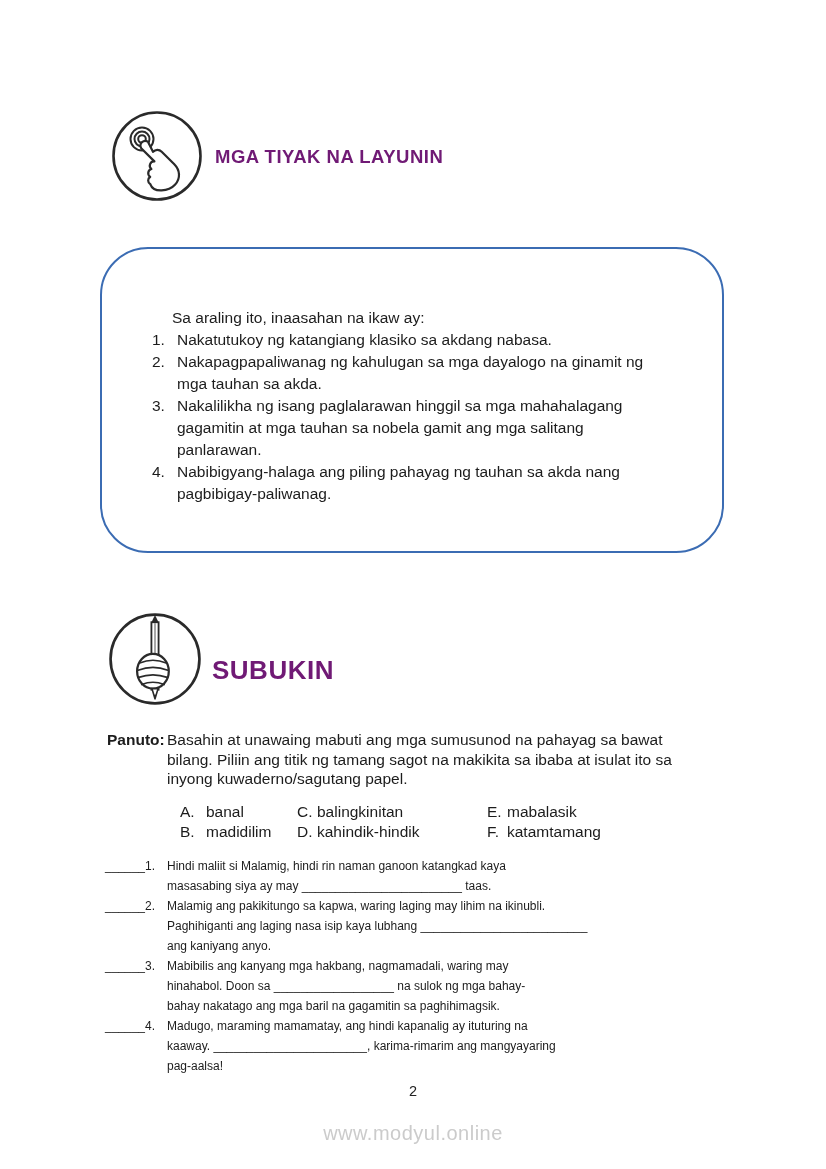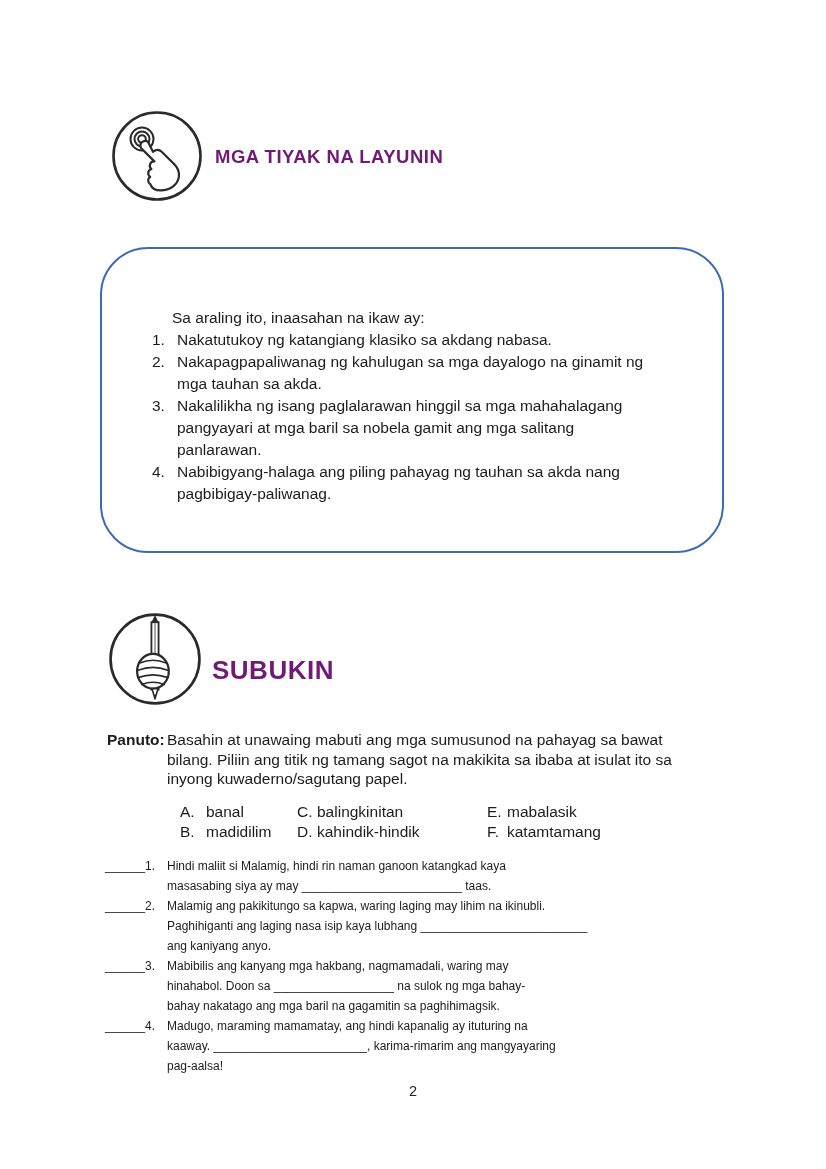--- a/index.html
+++ b/index.html
@@ -111,21 +111,21 @@
       <span class="obj-text pre">Nakatutukoy ng katangiang klasiko sa akdang nabasa.</span>
     </div>
     <div class="obj-item">
       <span class="obj-num">2.</span>
       <span class="obj-text pre">Nakapagpapaliwanag ng kahulugan sa mga dayalogo na ginamit ng
 mga tauhan sa akda.</span>
     </div>
     <div class="obj-item">
       <span class="obj-num">3.</span>
       <span class="obj-text pre">Nakalilikha ng isang paglalarawan hinggil sa mga mahahalagang
-pangyayari at mga baril sa nobela gamit ang mga salitang
+gagamitin at mga tauhan sa nobela gamit ang mga salitang
 panlarawan.</span>
     </div>
     <div class="obj-item">
       <span class="obj-num">4.</span>
       <span class="obj-text pre">Nabibigyang-halaga ang piling pahayag ng tauhan sa akda nang
 pagbibigay-paliwanag.</span>
     </div>
   </div>
 
   <svg class="abs icon-circle" style="left:108px; top:612px;" width="94" height="94" viewBox="0 0 92 92">
@@ -198,14 +198,15 @@
     <div class="question">
       <span class="q-prefix"><span>______</span><span>4.</span></span>
       <span class="q-text pre">Madugo, maraming mamamatay, ang hindi kapanalig ay ituturing na
 kaaway. _______________________, karima-rimarim ang mangyayaring
 pag-aalsa!</span>
     </div>
   </div>
 
   <div class="abs page-number">2</div>
 
+  <div class="abs watermark">www.modyul.online</div>
 
 </div>
 
 </body></html>

